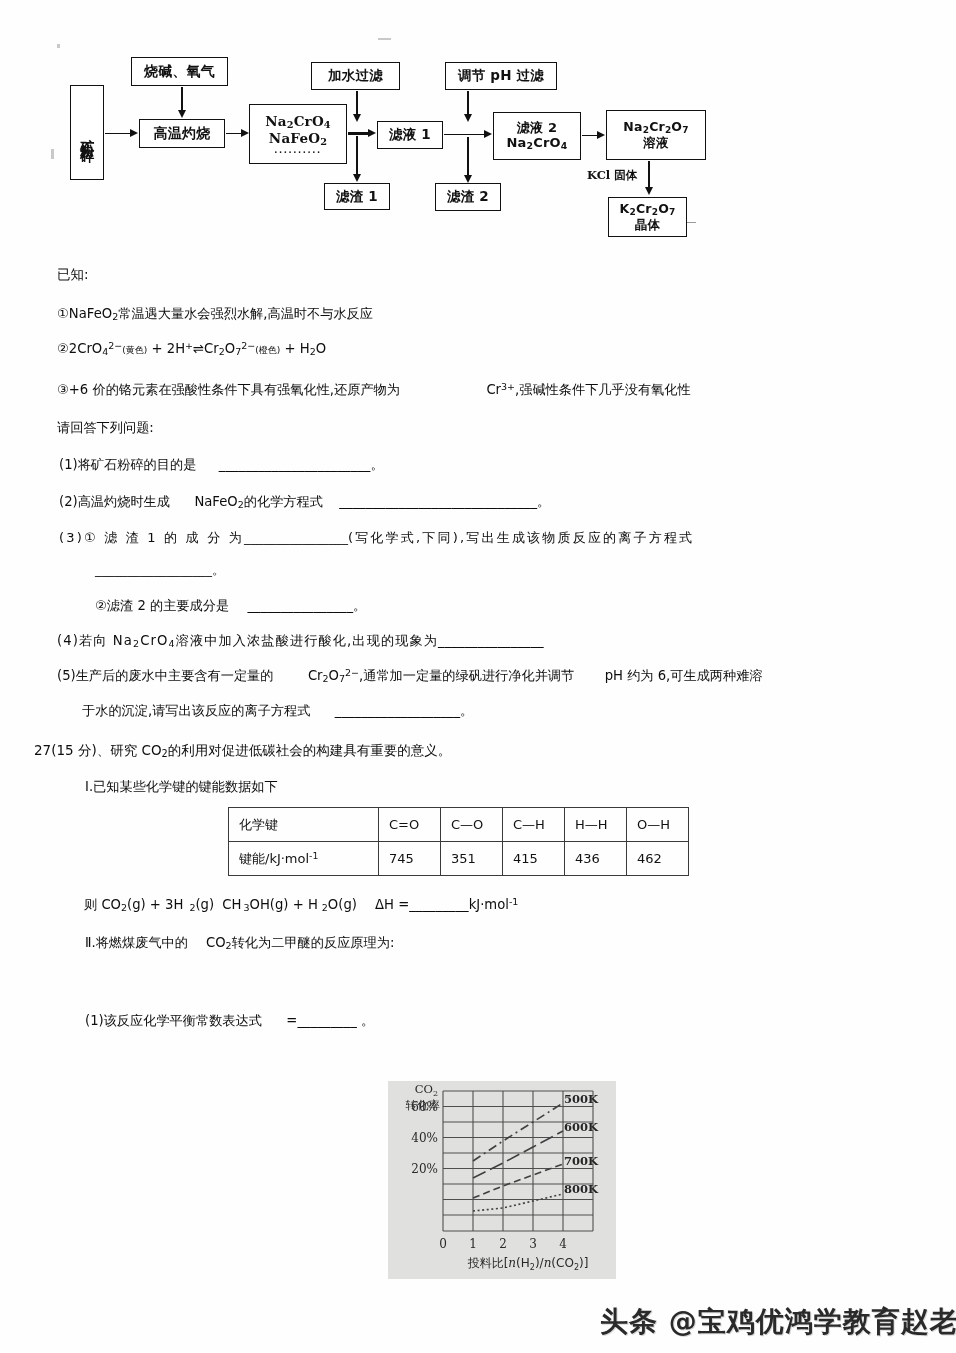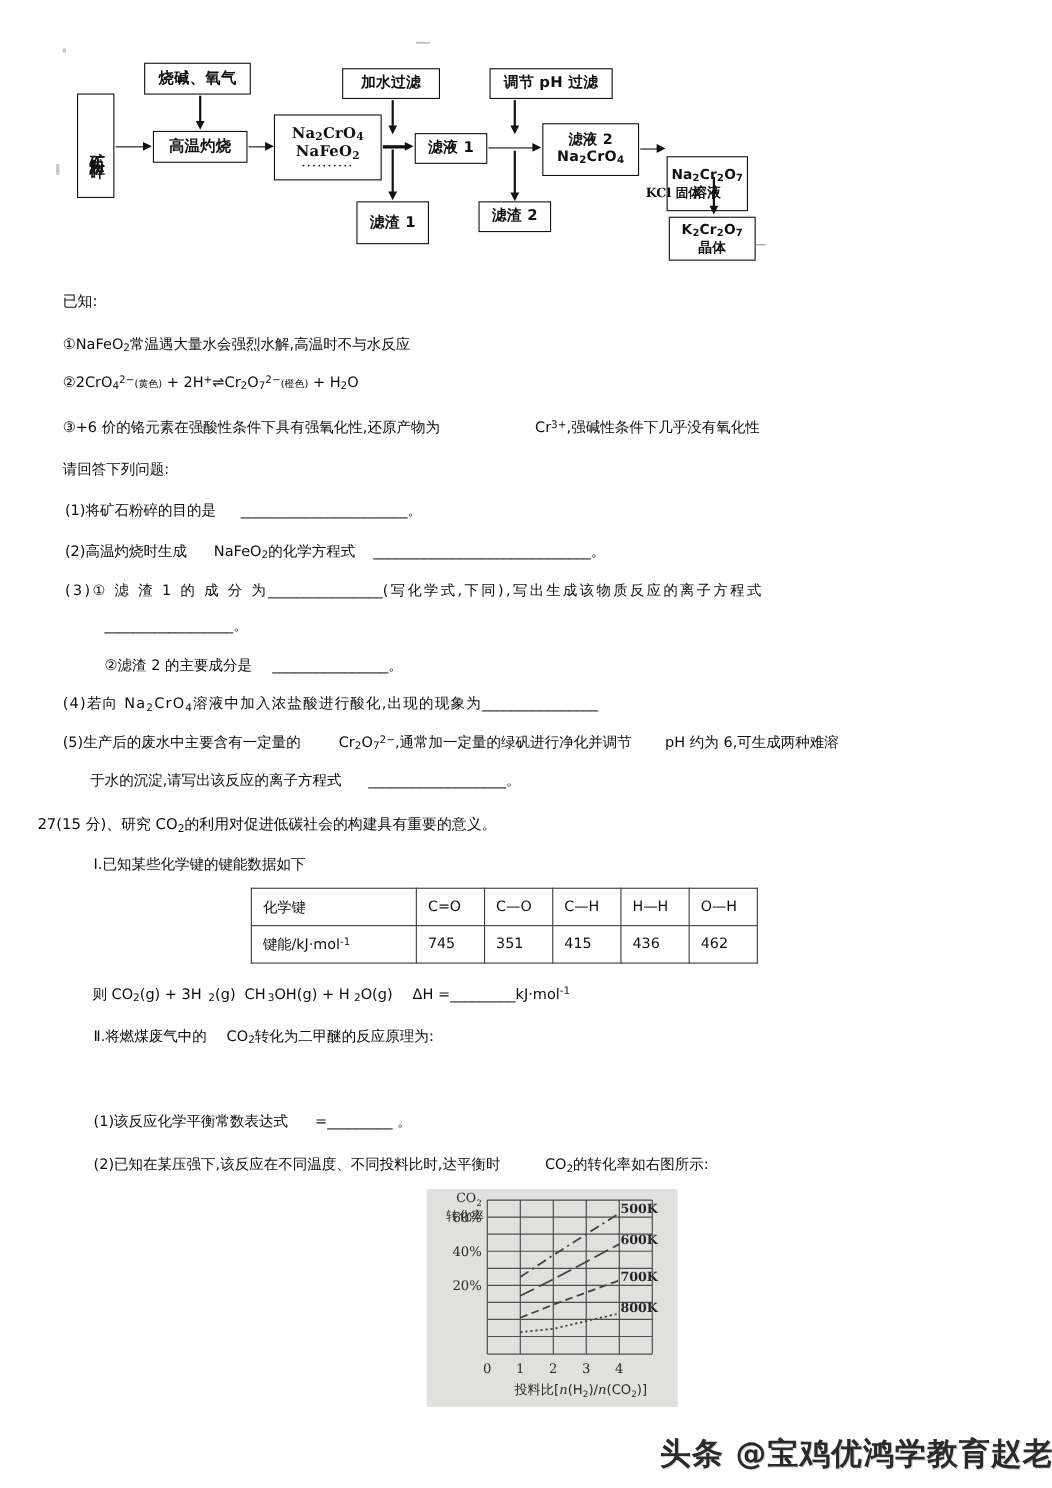--- a/index.html
+++ b/index.html
@@ -129,32 +129,32 @@
     <div class="fbox sr" style="left:249px;top:104px;width:98px;height:60px;font-size:13.5px;">
       <span>Na<span class="sub">2</span>CrO<span class="sub">4</span></span>
       <span>NaFeO<span class="sub">2</span></span>
       <span class="dots">··········</span>
     </div>
 
     <div class="fbox cn" style="left:311px;top:62px;width:89px;height:28px;font-size:13.5px;">加水过滤</div>
 
     <div class="fbox cn" style="left:377px;top:121px;width:66px;height:28px;font-size:13.5px;">滤液 1</div>
 
-    <div class="fbox cn" style="left:324px;top:183px;width:66px;height:39px;font-size:13.5px;">滤渣 1</div>
+    <div class="fbox cn" style="left:324px;top:183px;width:66px;height:27px;font-size:13.5px;">滤渣 1</div>
 
     <div class="fbox cn" style="left:445px;top:62px;width:112px;height:28px;font-size:13.5px;">调节 pH 过滤</div>
 
     <div class="fbox" style="left:493px;top:112px;width:88px;height:48px;font-size:13px;">
       <span class="cn">滤液 2</span>
       <span class="sr">Na<span class="sub">2</span>CrO<span class="sub">4</span></span>
     </div>
 
     <div class="fbox cn" style="left:435px;top:183px;width:66px;height:28px;font-size:13.5px;">滤渣 2</div>
 
-    <div class="fbox" style="left:606px;top:110px;width:74px;height:50px;font-size:12.5px;margin-top:32px;">
+    <div class="fbox" style="left:606px;top:110px;width:100px;height:50px;font-size:12.5px;">
       <span class="sr">Na<span class="sub">2</span>Cr<span class="sub">2</span>O<span class="sub">7</span></span>
       <span class="cn">溶液</span>
     </div>
 
     <div class="fbox" style="left:608px;top:197px;width:79px;height:40px;font-size:12.5px;">
       <span class="sr">K<span class="sub">2</span>Cr<span class="sub">2</span>O<span class="sub">7</span></span>
       <span class="cn">晶体</span>
     </div>
 
     <div class="flowlabel" style="left:587px;top:168px;">KCl 固体</div>
@@ -299,25 +299,20 @@
   </div>
 
 
   <div class="txt" style="left:85px;top:1013px;">
     <span>(1)该反应化学平衡常数表达式</span>
     <span style="display:inline-block;width:16px;"></span>
     <span>=</span><span class="blank">_________</span>
     <span>。</span>
   </div>
 
-  <div class="txt" style="left:85px;top:1052px;">
-    <span>(2)已知在某压强下,该反应在不同温度、不同投料比时,达平衡时</span>
-    <span style="display:inline-block;width:32px;"></span>
-    <span>CO<span class="sub">2</span>的转化率如右图所示:</span>
-  </div>
 
   <div class="chartwrap">
     <svg class="chart-svg" width="228" height="198" viewBox="0 0 228 198">
       <rect x="0" y="0" width="228" height="198" fill="#e8e8e6"></rect>
 
       <g stroke="#4a4a4a" stroke-width="1.1" fill="none">
 
         <line x1="55" y1="10" x2="205" y2="10"></line>
         <line x1="55" y1="25.5" x2="205" y2="25.5"></line>
         <line x1="55" y1="41" x2="205" y2="41"></line>

